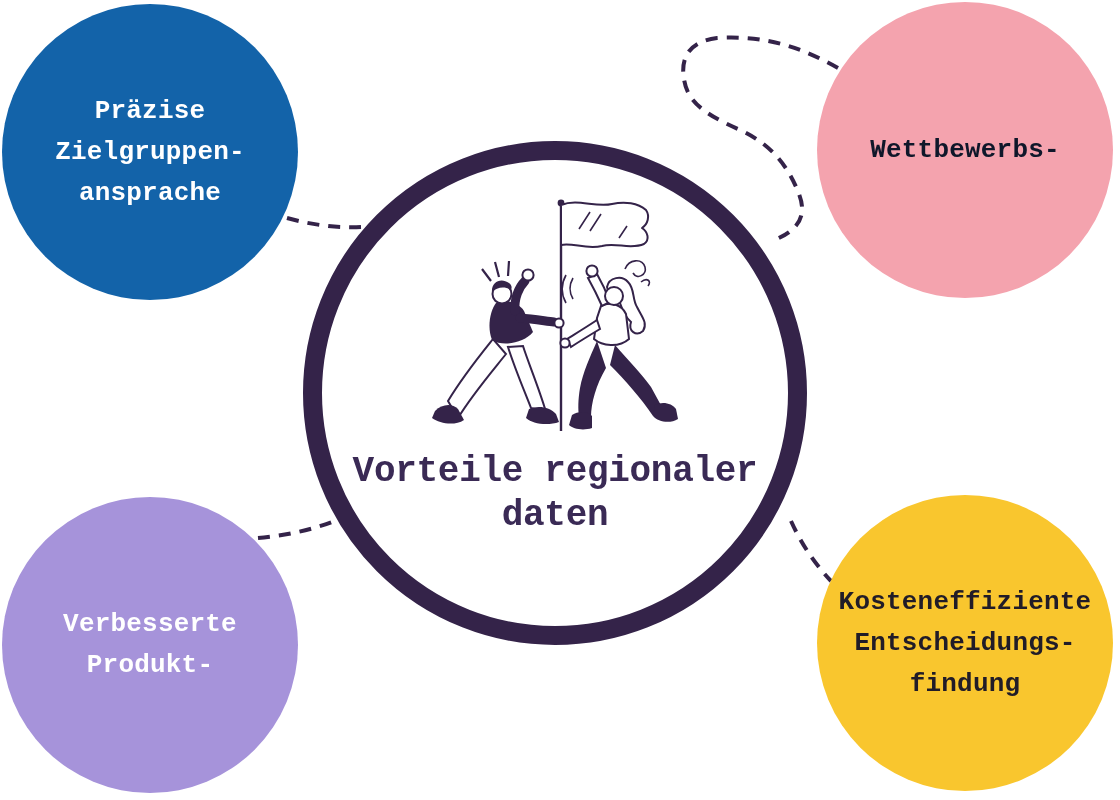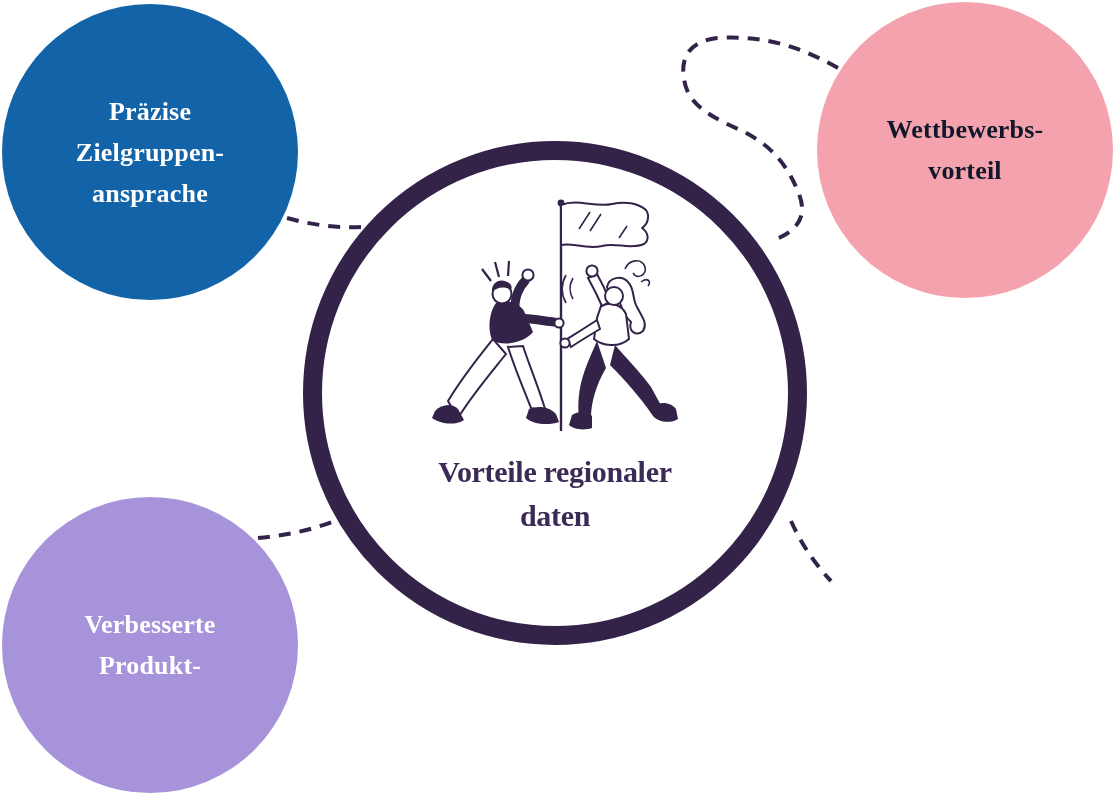--- a/index.html
+++ b/index.html
@@ -1,21 +1,21 @@
 <!DOCTYPE html>
 <html style="--ink: #342349; --title: #3a2a55; --bg: #ffffff;"><head>
 <meta charset="utf-8">
 <style>
   html,body{margin:0;padding:0;background:#ffffff;}
   .canvas{
     position:relative;
     width:1120px;height:800px;
     overflow:hidden;
     background:var(--bg,#ffffff);
-    font-family:Liberation Serif, serif;
+    font-family:Liberation Mono, monospace;
     border-radius:23px;
   }
   
   .connectors{
     position:absolute;left:0;top:0;width:1120px;height:800px;
     pointer-events:none;
   }
   .connectors path{
     fill:none;
     stroke:var(--ink,#342349);
@@ -58,21 +58,21 @@
   }
   .illus .s{stroke:var(--ink,#342349);}
   .illus .f{fill:var(--ink,#342349);stroke:none;}
   .illus .paper{fill:#ffffff;}
   .illus .thin{stroke-width:1.6;fill:none;}
   .center-title{
     position:absolute;left:0;top:290px;width:466px;
     text-align:center;
     color:var(--title,#3a2a55);
     font-weight:700;
-    font-size:30px;
+    font-size:36px;
     line-height:44px;
     letter-spacing:-.3px;
   }
 </style>
 </head>
 <body>
 
 <div class="canvas">
 
   <svg class="connectors" viewBox="0 0 1120 800" aria-hidden="true">
@@ -86,32 +86,38 @@
     <div class="label">
       <span class="line">Präzise</span>
       <span class="line">Zielgruppen-</span>
       <span class="line">ansprache</span>
     </div>
   </div>
 
   <div class="node node-pink" style="background: rgb(244, 163, 174); color: #0f172a;">
     <div class="label">
       <span class="line">Wettbewerbs-</span>
-      <span class="line">vorteil</span>
 
     </div>
   </div>
 
   <div class="node node-lavender" style="background: rgb(166, 147, 218); color: rgb(255, 255, 255); text-align: center;">
     <div class="label">
       <span class="line">Verbesserte</span>
       <span class="line">Produkt-</span>
     </div>
   </div>
 
+  <div class="node node-yellow" style="background: rgb(249, 198, 46); color: rgb(33, 28, 40);">
+    <div class="label">
+      <span class="line">Kosteneffiziente</span>
+      <span class="line">Entscheidungs-</span>
+      <span class="line">findung</span>
+    </div>
+  </div>
 
   <div class="center-circle">
 
     <svg class="illus" viewBox="0 0 280 270" aria-hidden="true">
 
       <line x1="141" y1="14" x2="141" y2="241" class="s" stroke-width="2.4"></line>
       <circle cx="141" cy="13" r="3.4" class="f"></circle>
 
       <path class="paper s" stroke-width="2" stroke-linejoin="round" d="M141,15 C158,8 175,18 192,14 C205,11 218,13 226,20 C230,26 228,34 222,38 C228,42 230,50 224,54 C210,60 196,52 182,56 C166,60 152,52 141,55 Z"></path>
       <path class="s thin" d="M170,22 L159,39 M181,24 L170,41 M207,36 L199,48"></path>

